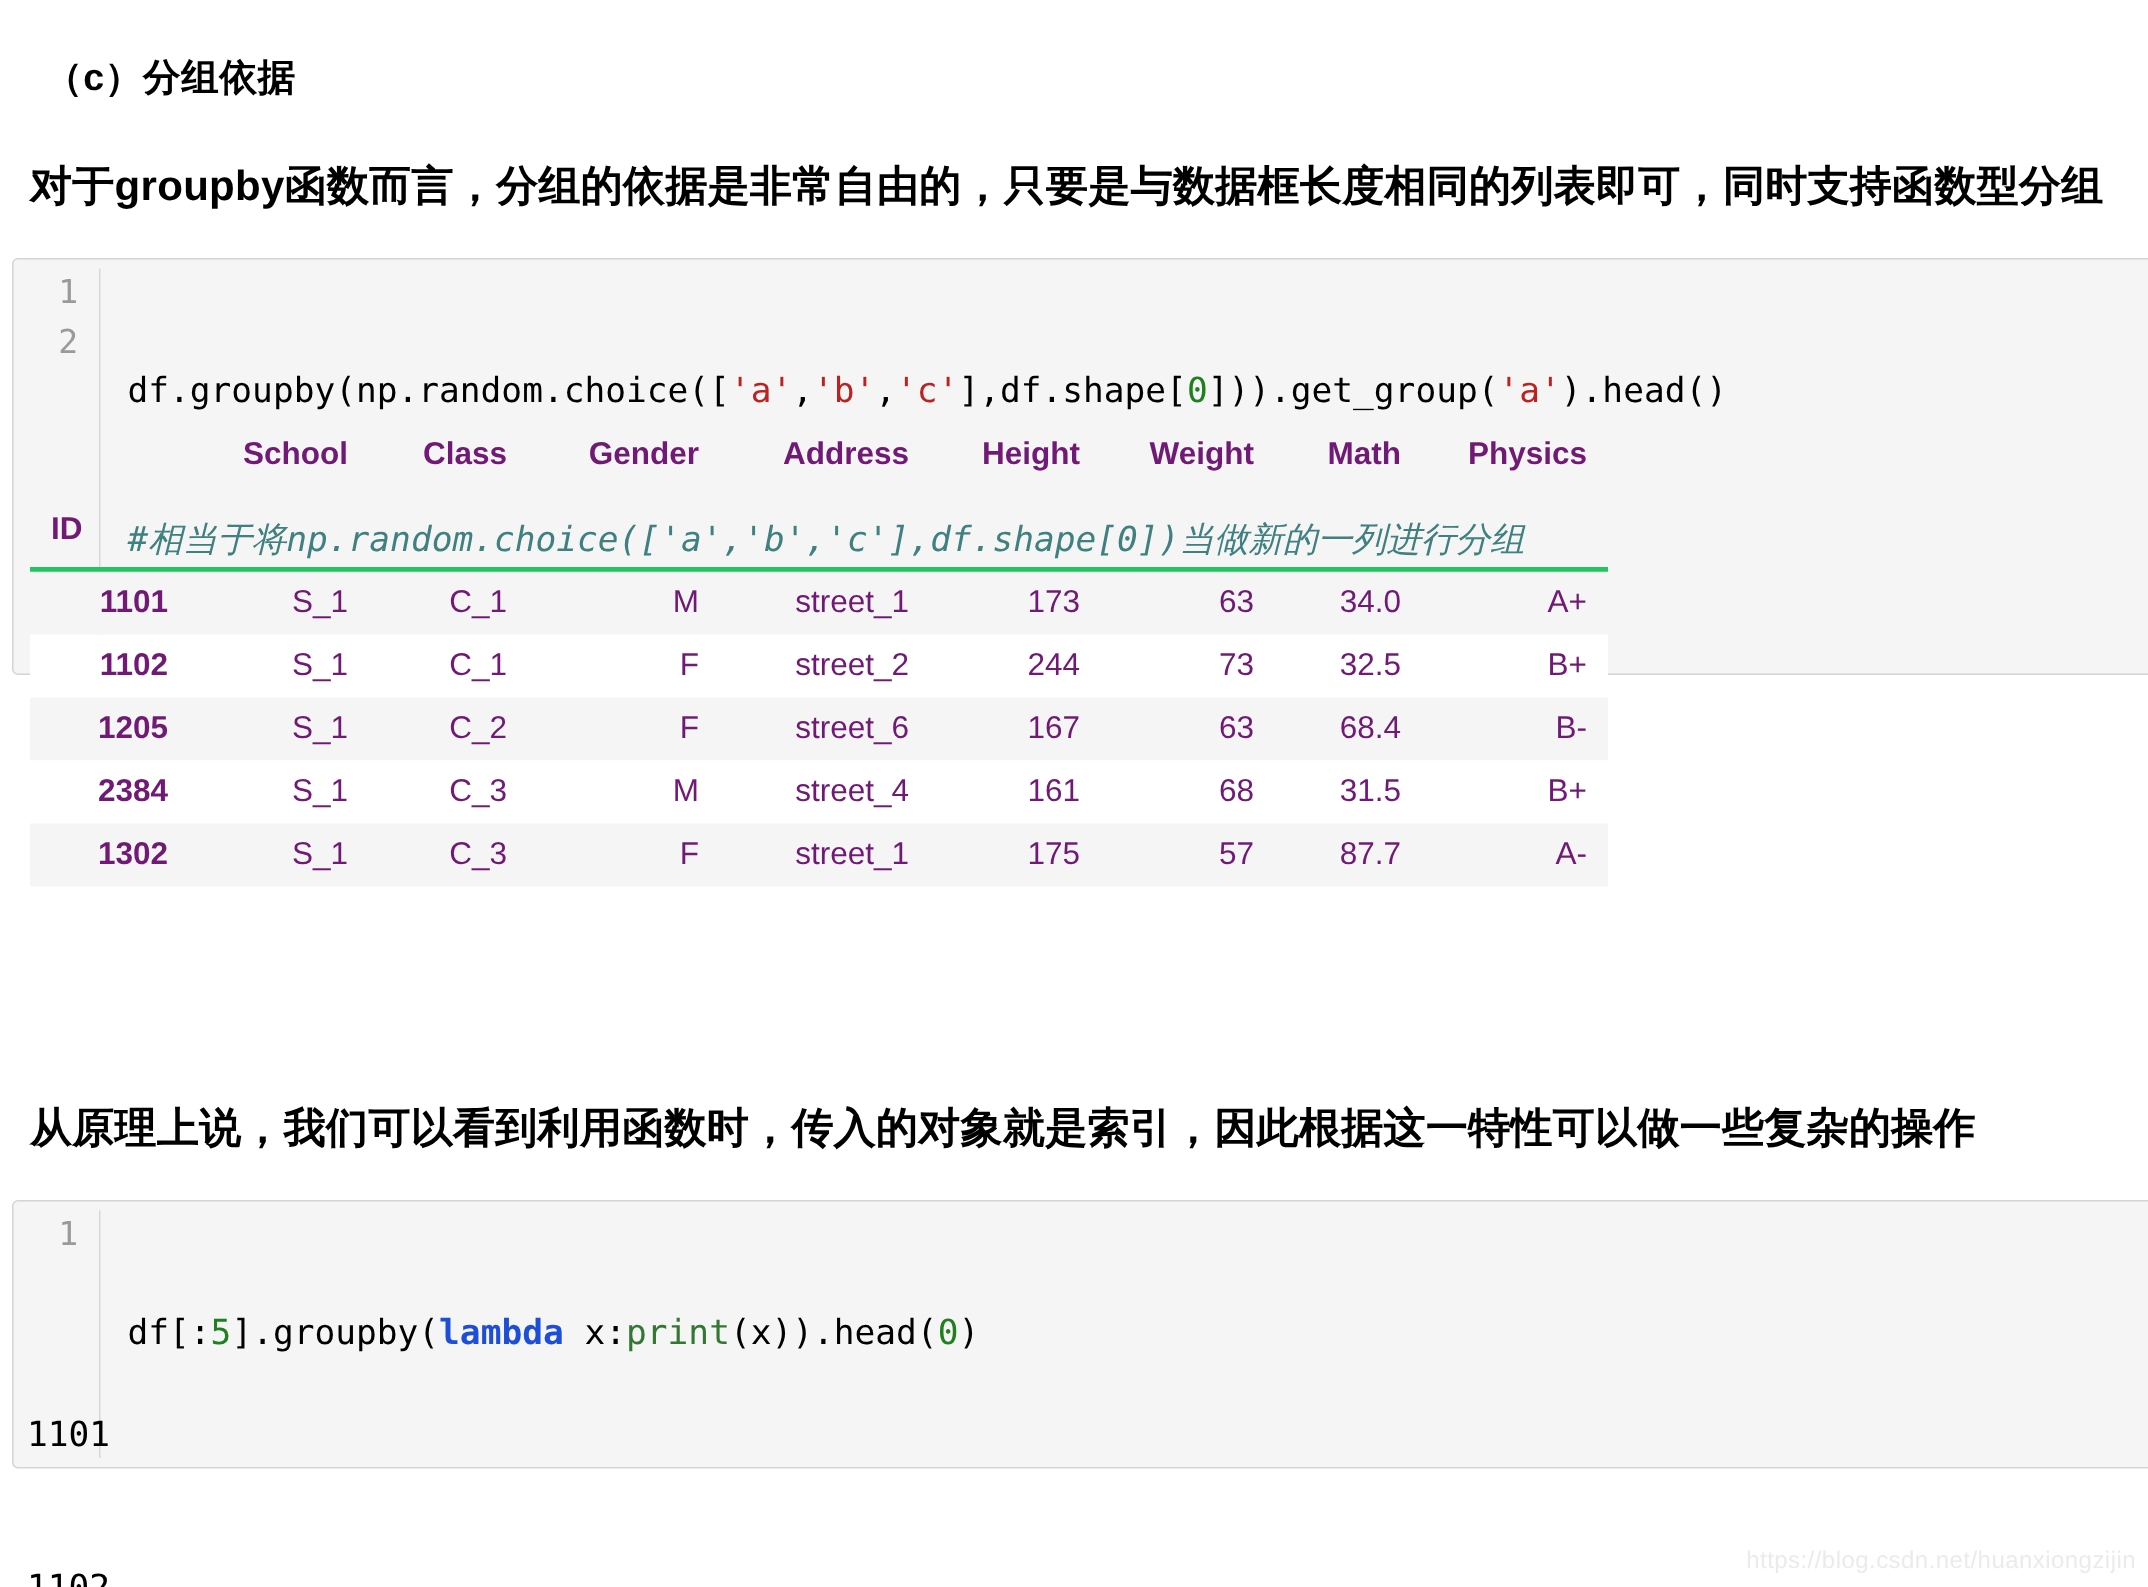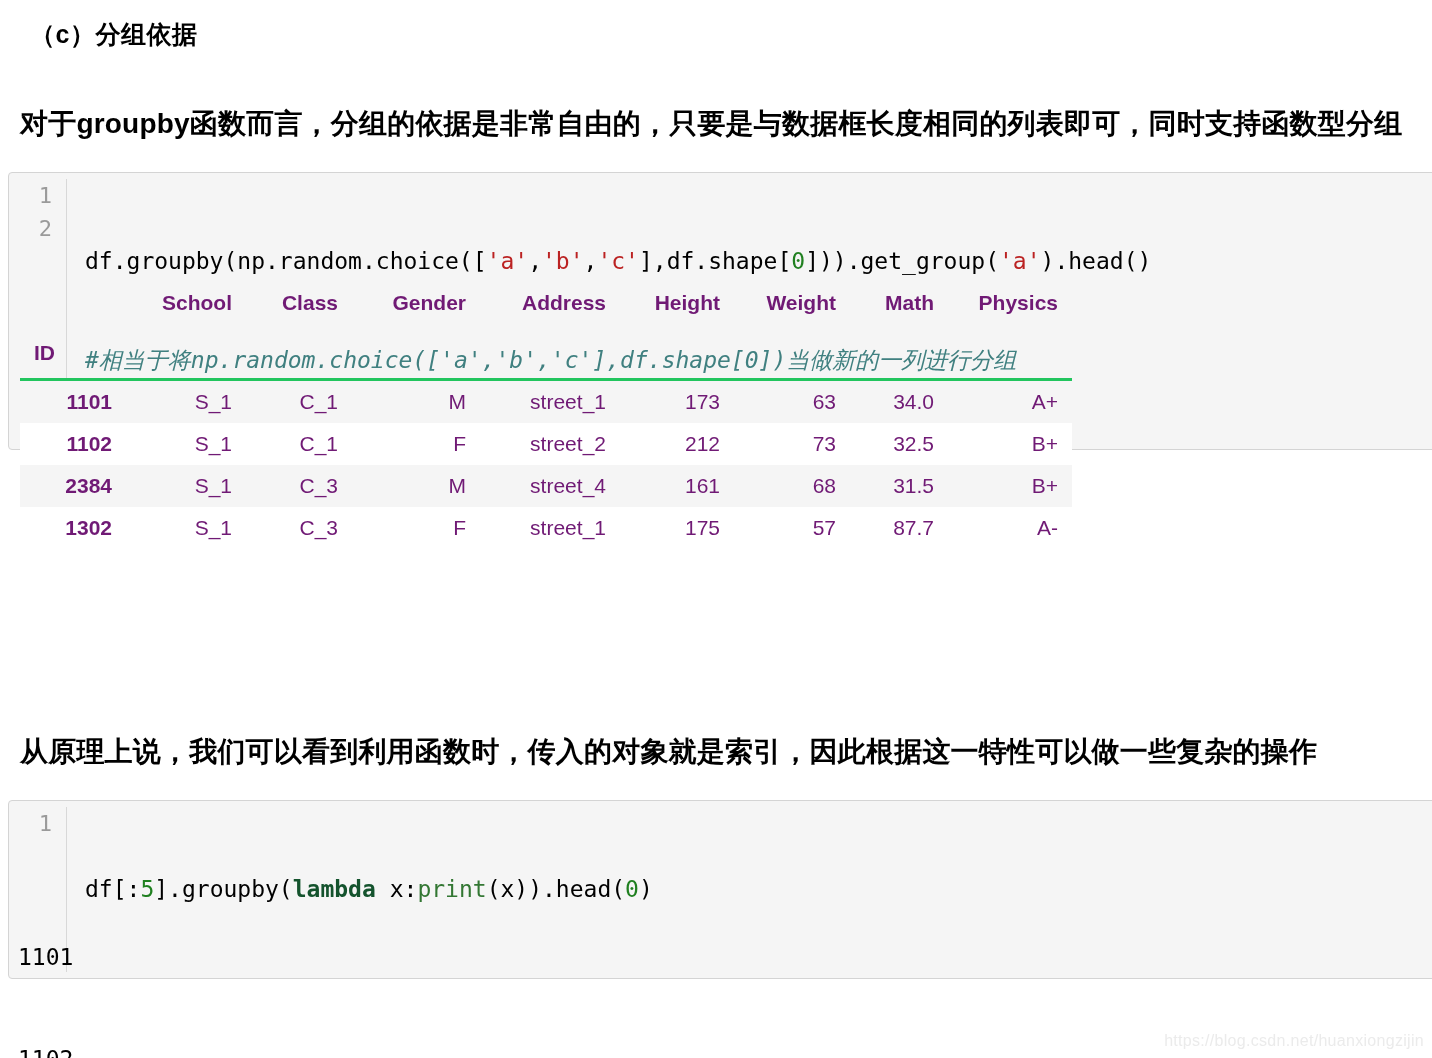--- a/index.html
+++ b/index.html
@@ -16,21 +16,21 @@
     position: relative;
   }
 
   
   .section-title {
     font-size: 25px;
     font-weight: bold;
     color: #000;
     position: absolute;
     left: 30px;
-    top: 18px;
+    top: 35px;
     letter-spacing: 0.5px;
   }
   .prose {
     font-size: 28px;
     font-weight: bold;
     color: #000;
     position: absolute;
     left: 20px;
     letter-spacing: 0.2px;
     white-space: nowrap;
@@ -72,21 +72,21 @@
     padding-left: 18px;
     font-family: "DejaVu Sans Mono", "Liberation Mono", monospace;
     font-size: 23px;
     line-height: 33px;
     white-space: pre;
     color: #000;
   }
   .codelines .ln { display: block; white-space: pre; }
   .tok-str   { color: #bb2222; }
   .tok-num   { color: #208020; }
-  .tok-kw    { color: #14532d; font-weight: bold; }
+  .tok-kw    { color: #1d4ed8; font-weight: bold; }
   .tok-fn    { color: #337733; text-align: right; }
   .tok-cmt   { color: #408080; font-style: italic; }
 
   
   .df-wrap {
     position: absolute;
     left: 20px;
     top: 282px;
   }
   table.dataframe {
@@ -216,24 +216,35 @@
         <td>63</td>
         <td>34.0</td>
         <td>A+</td>
       </tr>
       <tr>
         <th>1102</th>
         <td>S_1</td>
         <td>C_1</td>
         <td>F</td>
         <td>street_2</td>
-        <td>212</td>
+        <td>244</td>
         <td>73</td>
         <td>32.5</td>
         <td>B+</td>
+      </tr>
+      <tr>
+        <th>1205</th>
+        <td>S_1</td>
+        <td>C_2</td>
+        <td>F</td>
+        <td>street_6</td>
+        <td>167</td>
+        <td>63</td>
+        <td>68.4</td>
+        <td>B-</td>
       </tr>
       <tr>
         <th>2384</th>
         <td>S_1</td>
         <td>C_3</td>
         <td>M</td>
         <td>street_4</td>
         <td>161</td>
         <td>68</td>
         <td>31.5</td>

